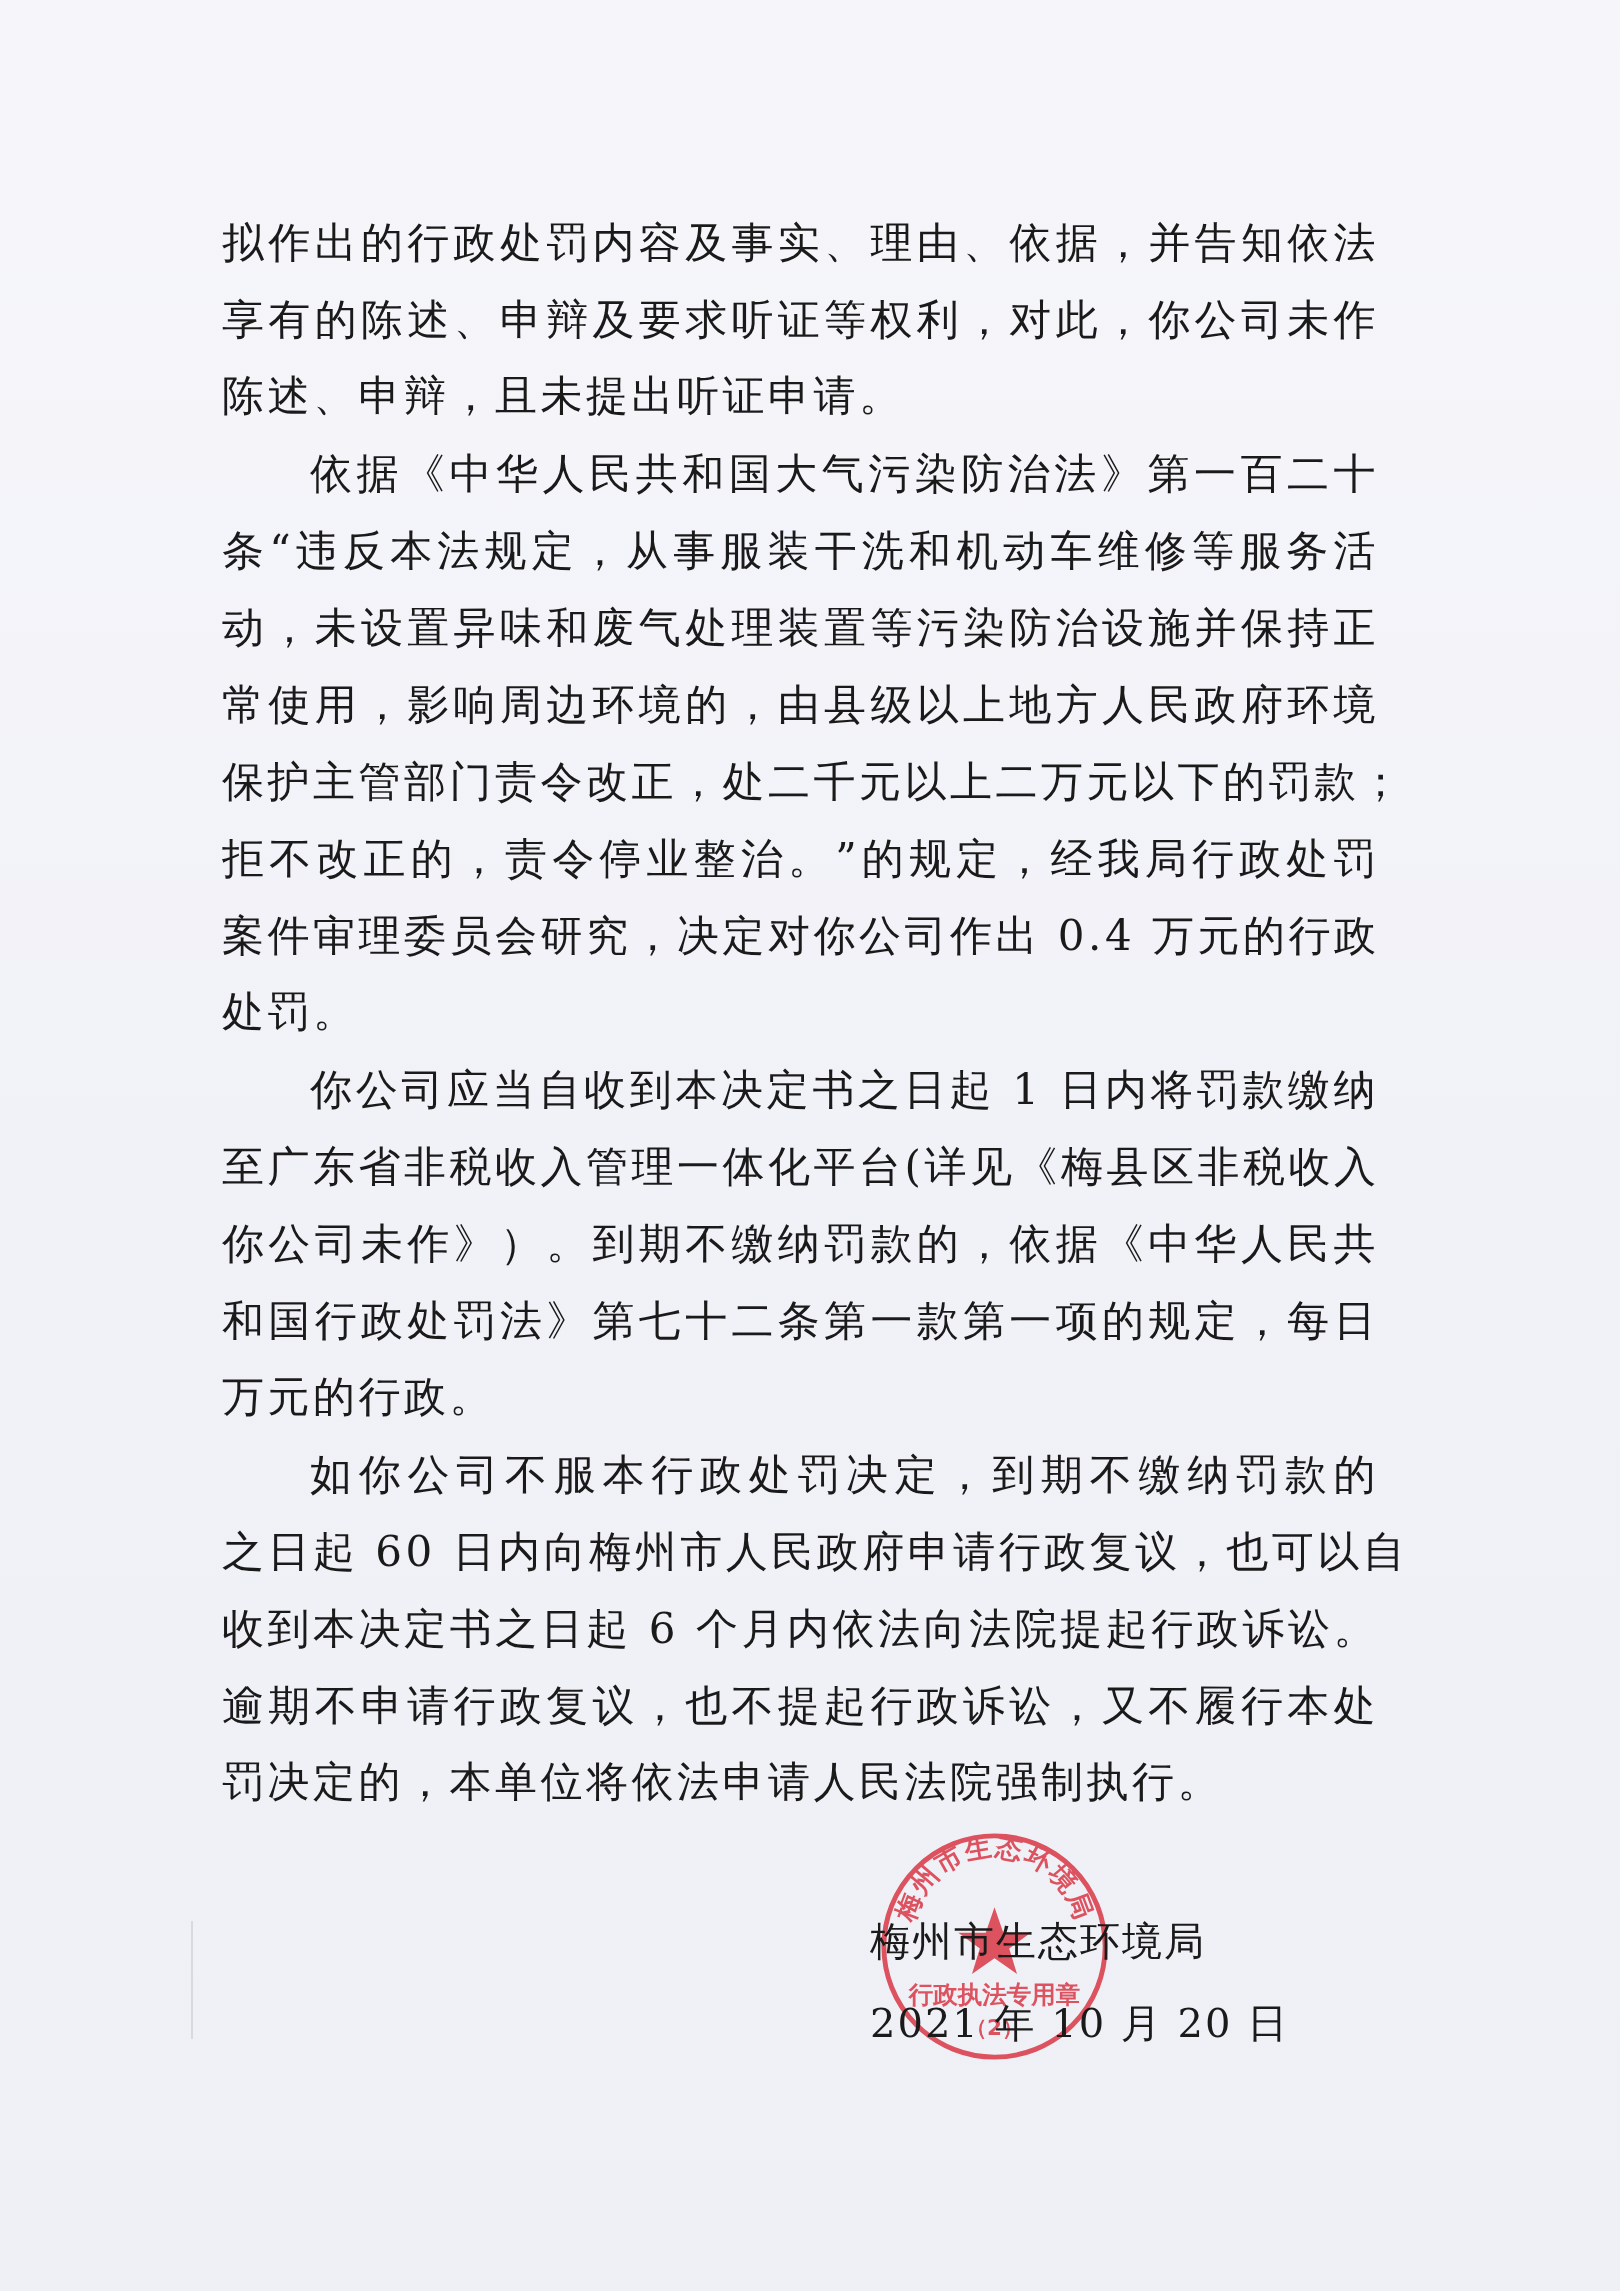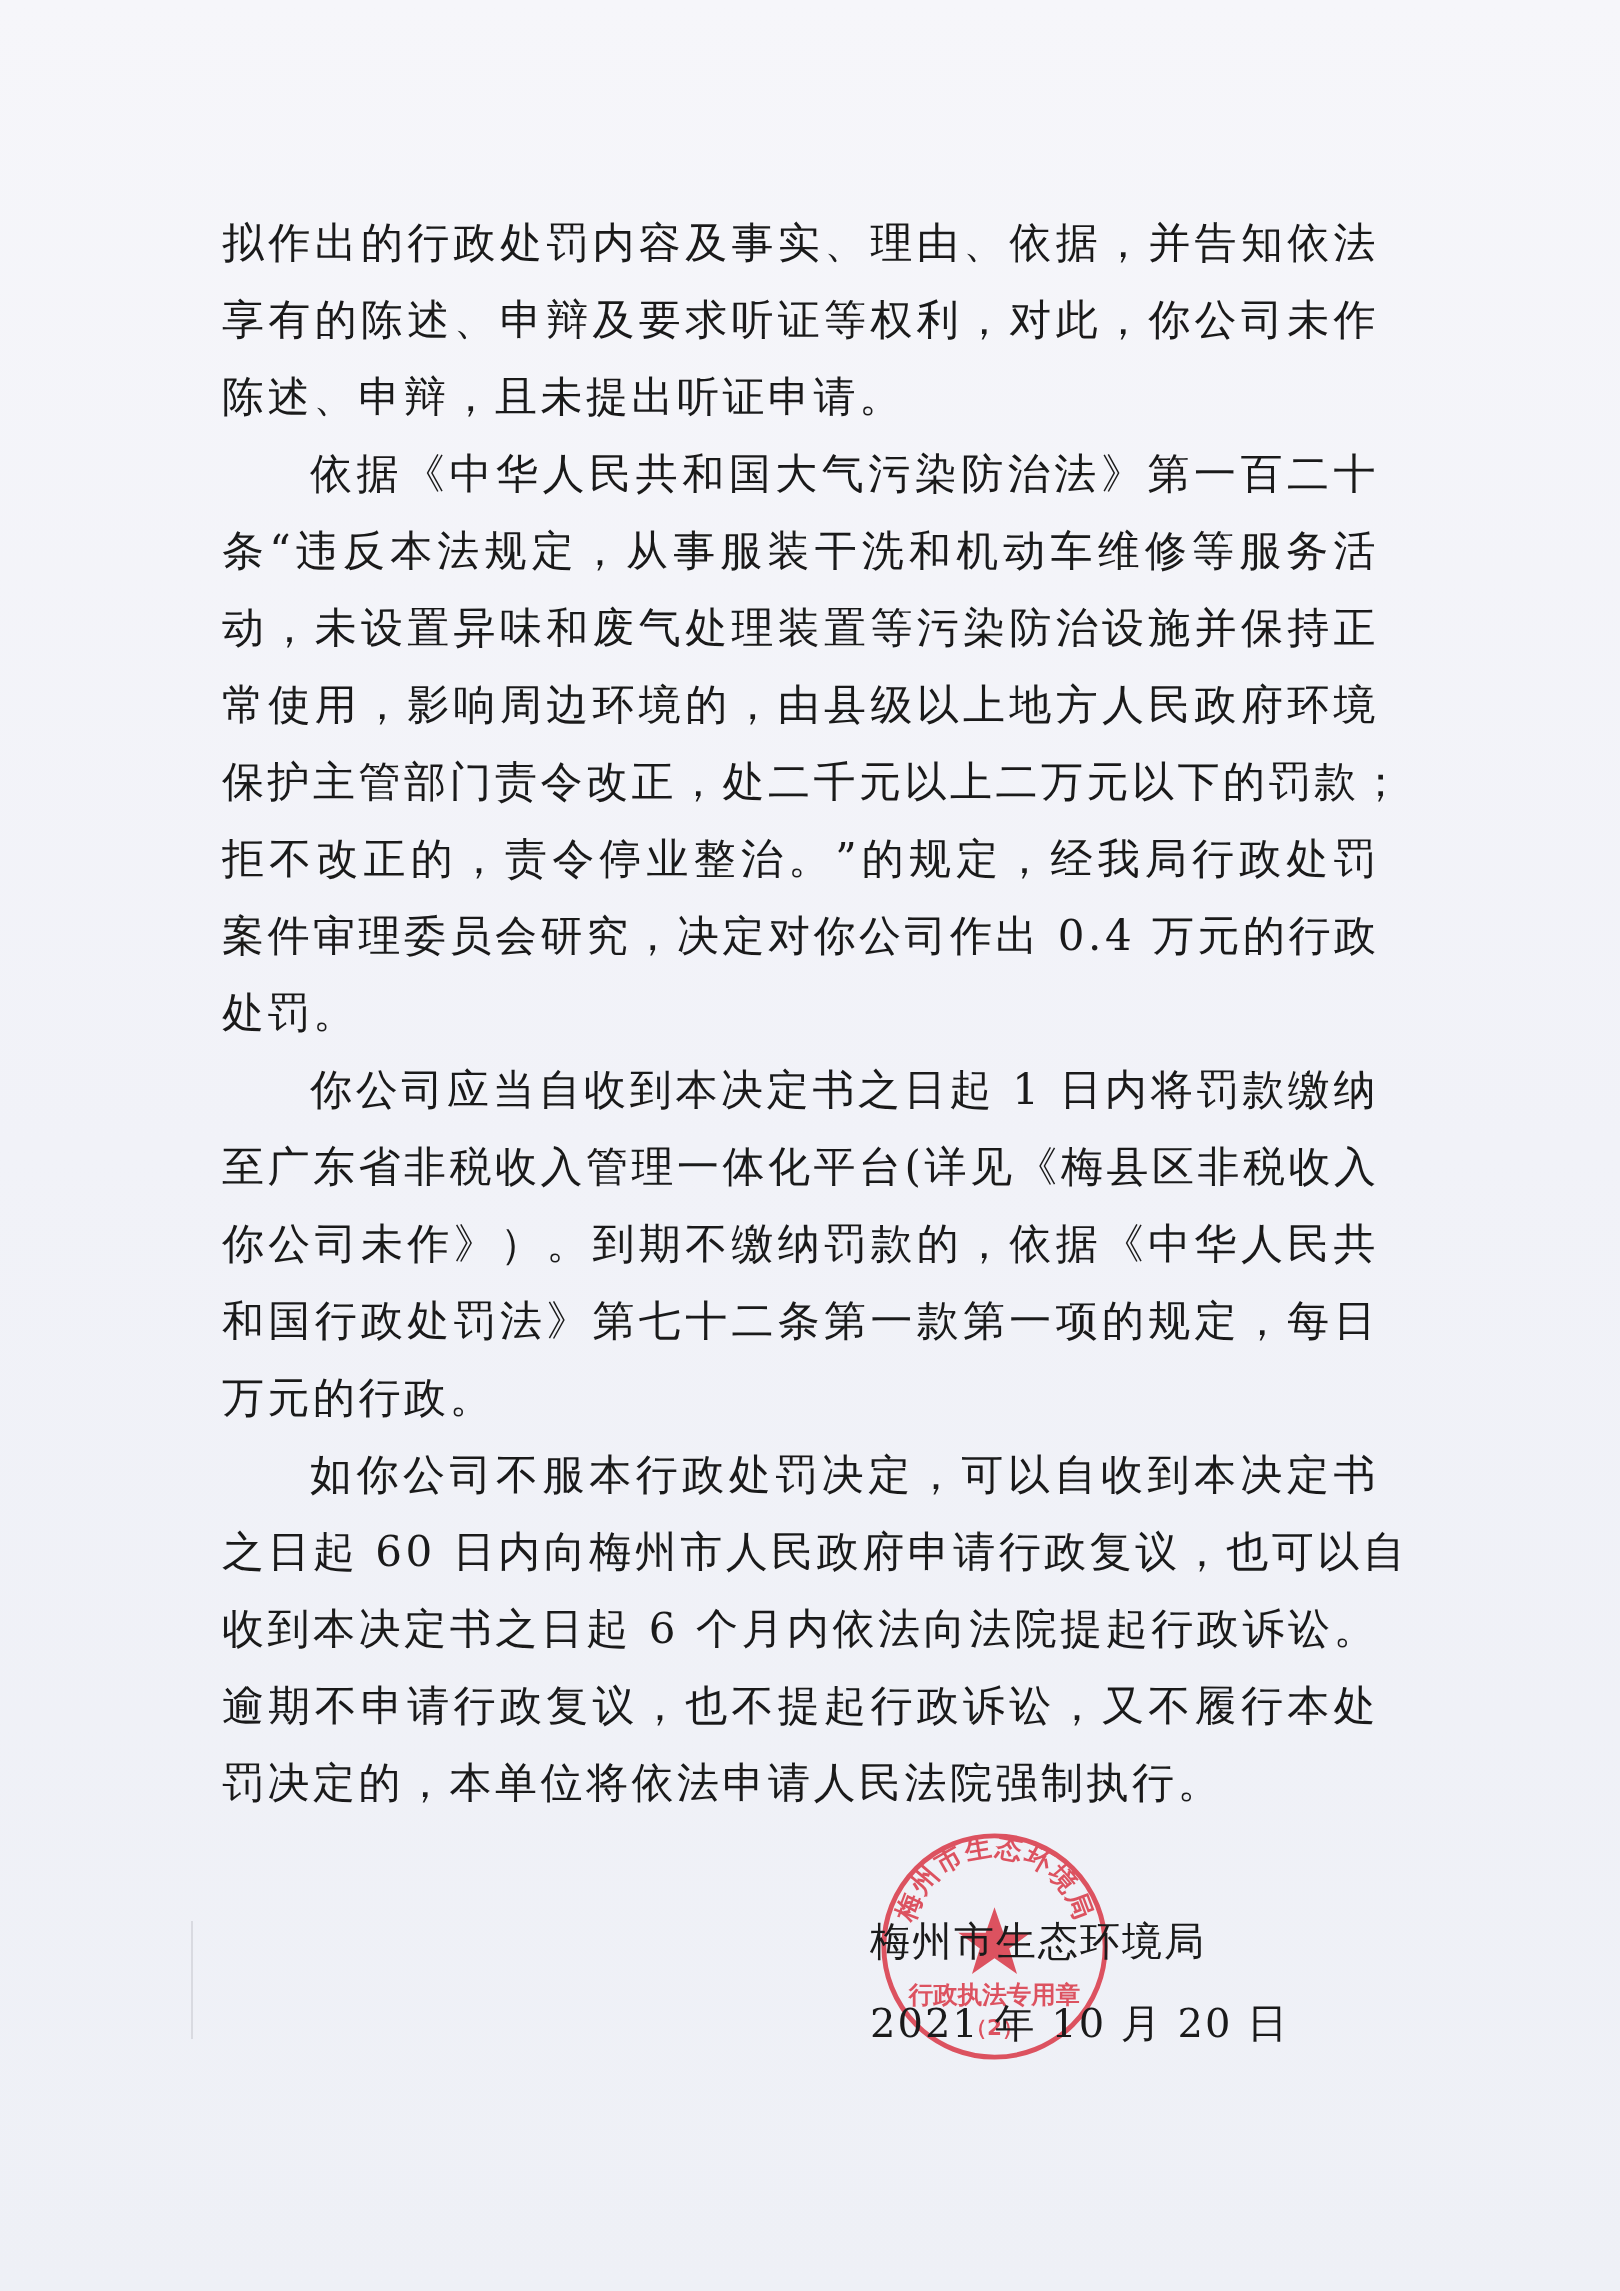--- a/index.html
+++ b/index.html
@@ -29,21 +29,21 @@
     }
     .line {
       font-size: 42px;
       line-height: 77px;
       height: 77px;
       white-space: nowrap;
       letter-spacing: 3.5px;
       text-align: justify;
       text-align-last: justify;
     }
-    .line.last { text-align-last: left; }
+    .line.last { text-align-last: left; font-family: Liberation Serif, serif; }
     .line.indent { padding-left: 88px; }
     .signature {
       position: absolute;
       left: 870px;
       top: 1900px;
       font-size: 40px;
       line-height: 82px;
       letter-spacing: 2px;
       z-index: 3;
     }
@@ -92,21 +92,21 @@
 
     <div>
       <div class="line indent">你公司应当自收到本决定书之日起 1 日内将罚款缴纳</div>
       <div class="line">至广东省非税收入管理一体化平台(详见《梅县区非税收入</div>
       <div class="line">你公司未作》）。到期不缴纳罚款的，依据《中华人民共</div>
       <div class="line">和国行政处罚法》第七十二条第一款第一项的规定，每日</div>
       <div class="line last">万元的行政。</div>
     </div>
 
     <div>
-      <div class="line indent">如你公司不服本行政处罚决定，可以自收到本决定书</div>
+      <div class="line indent">如你公司不服本行政处罚决定，到期不缴纳罚款的</div>
       <div class="line">之日起 60 日内向梅州市人民政府申请行政复议，也可以自</div>
       <div class="line">收到本决定书之日起 6 个月内依法向法院提起行政诉讼。</div>
       <div class="line">逾期不申请行政复议，也不提起行政诉讼，又不履行本处</div>
       <div class="line last">罚决定的，本单位将依法申请人民法院强制执行。</div>
     </div>
   </div>
 
   <svg class="seal" viewBox="0 0 240 240" xmlns="http://www.w3.org/2000/svg">
     <defs>
       <path id="sealArcTop" d="M 38 130 A 84 84 0 1 1 202 130"></path>

